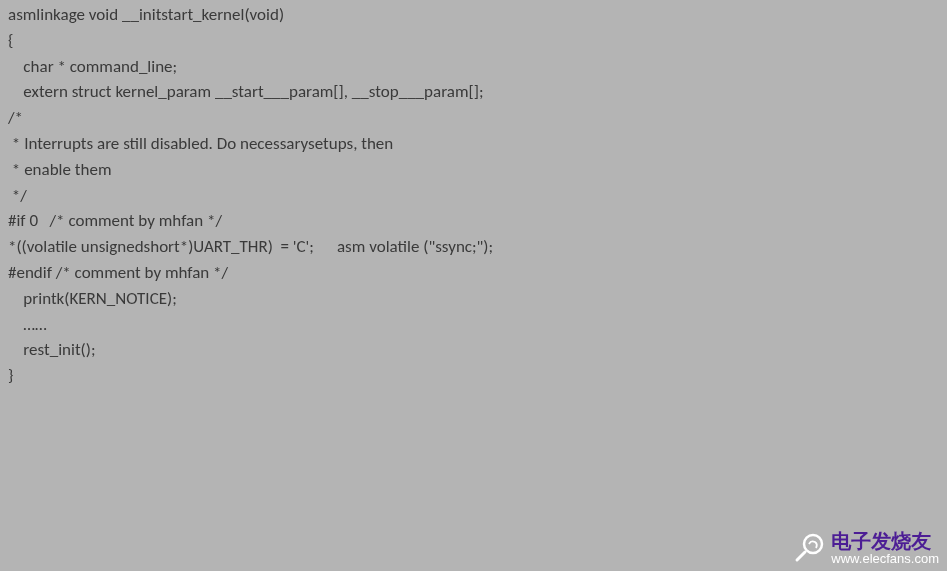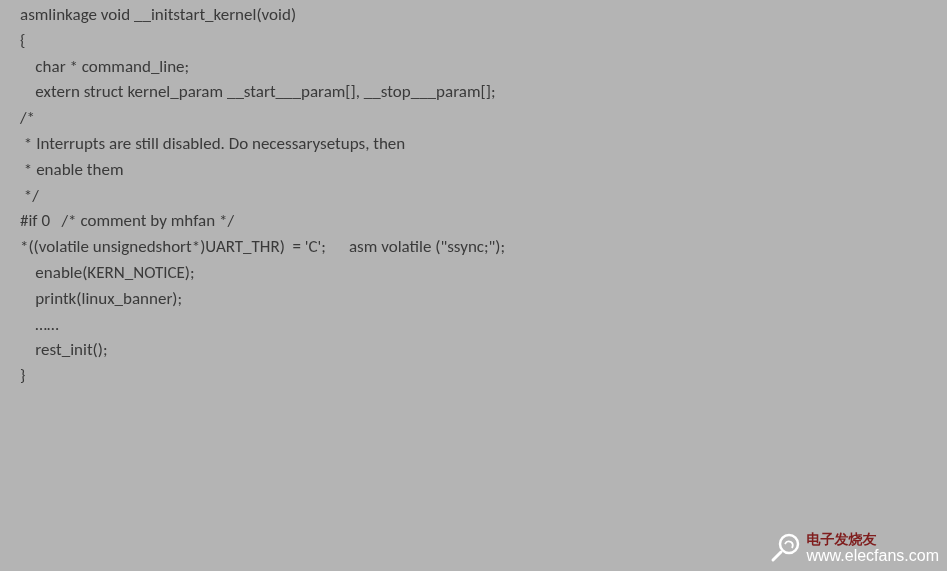--- a/index.html
+++ b/index.html
@@ -11,21 +11,21 @@
       background-color: #b4b4b4;
       font-family: Calibri, Arial, sans-serif;
       font-size: 17px;
       color: #3a3a3a;
       width: 947px;
       height: 571px;
       position: relative;
       overflow: hidden;
     }
     .code-block {
-      padding: 2px 0 0 16px;
+      padding: 2px 0 0 4px;
     }
     .code-line {
       line-height: 25.8px;
       white-space: pre;
       padding-left: 4px;
     }
     .watermark {
       position: absolute;
       bottom: 5px;
       right: 8px;
@@ -40,47 +40,47 @@
       align-items: center;
       justify-content: center;
     }
     .watermark-text {
       display: flex;
       flex-direction: column;
       justify-content: center;
       line-height: 1.1;
     }
     .watermark-title {
-      font-size: 14px;
-      color: #7f1d1d;
+      font-size: 20px;
+      color: #4c1d95;
       font-weight: bold;
       font-family: "Microsoft YaHei", sans-serif;
     }
     .watermark-url {
-      font-size: 16px;
+      font-size: 13px;
       color: #ffffff;
       font-family: Arial, sans-serif;
     }
   </style>
 </head>
 <body>
 
 <div class="code-block">
   <div class="code-line">asmlinkage void __initstart_kernel(void)</div>
   <div class="code-line">{</div>
   <div class="code-line">    char * command_line;</div>
   <div class="code-line">    extern struct kernel_param __start___param[], __stop___param[];</div>
   <div class="code-line">/*</div>
   <div class="code-line"> * Interrupts are still disabled. Do necessarysetups, then</div>
   <div class="code-line"> * enable them</div>
   <div class="code-line"> */</div>
   <div class="code-line">#if 0   /* comment by mhfan */</div>
   <div class="code-line">*((volatile unsignedshort*)UART_THR)  = 'C';      asm volatile ("ssync;");</div>
-  <div class="code-line">    enable(KERN_NOTICE);</div>
-  <div class="code-line">    printk(linux_banner);</div>
+  <div class="code-line">#endif /* comment by mhfan */</div>
+  <div class="code-line">    printk(KERN_NOTICE);</div>
   <div class="code-line">    ……</div>
   <div class="code-line">    rest_init();</div>
   <div class="code-line">}</div>
 </div>
 
 <div class="watermark">
   <div class="watermark-icon">
     <svg width="36" height="36" viewBox="0 0 36 36">
       <circle cx="22" cy="14" r="9" fill="none" stroke="#ffffff" stroke-width="2.5"></circle>
       <path d="M 14 22 L 6 30" stroke="#ffffff" stroke-width="3" stroke-linecap="round"></path>

